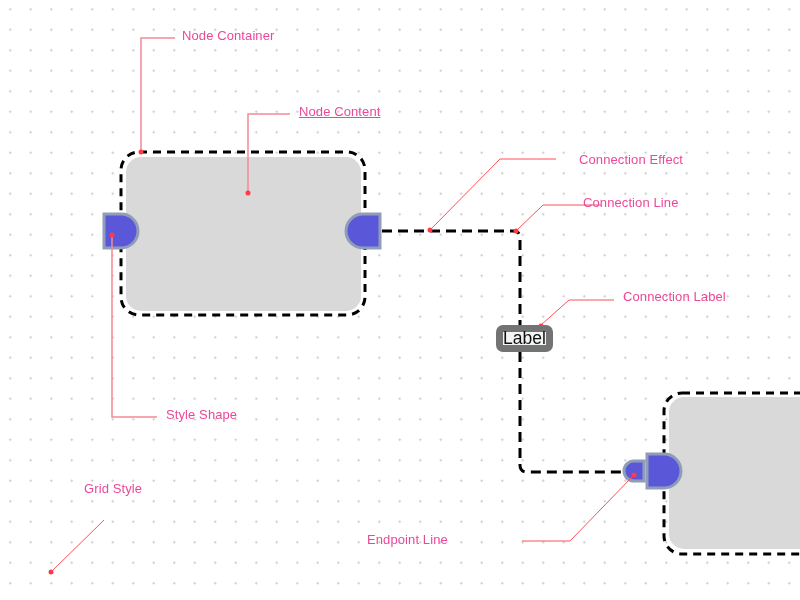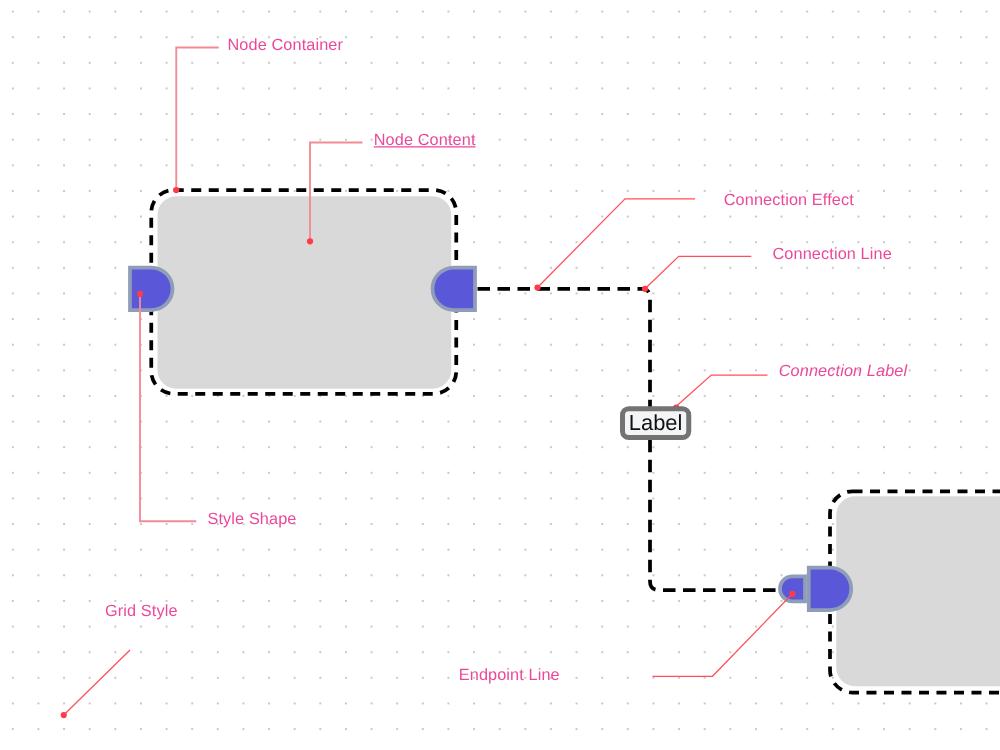--- a/index.html
+++ b/index.html
@@ -11,21 +11,21 @@
     background-position: 0px -1px;
     font-family: "Liberation Sans", "DejaVu Sans", sans-serif;
   }
   svg.layer { position:absolute; left:0; top:0; width:800px; height:600px; }
   .ann-text {
     position:absolute; font-size:13px; color:#ec4899; white-space:nowrap;
     line-height:1; letter-spacing:0.1px;
   }
   .conn-label {
     position:absolute; left:496px; top:325px; width:57px; height:27px;
-    background:#f3f4f6; border:4px solid #737373; border-radius:7px;
+    background:#f3f4f6; border:7px solid #737373; border-radius:7px;
     box-sizing:border-box; font-size:17.5px; color:#111;
     display:flex; align-items:center; justify-content:center;
   }
 </style>
 </head>
 <body>
 
 <svg class="layer" viewBox="0 0 800 600">
 
   <g>
@@ -67,17 +67,17 @@
     <circle cx="51" cy="572" r="2.5"></circle>
     <circle cx="634" cy="475" r="2.5"></circle>
   </g>
 </svg>
 
 <div class="conn-label">Label</div>
 
 <div class="ann-text" style="left:182px;top:29px;">Node Container</div>
 <div class="ann-text" style="left:299px;top:105px;text-decoration:underline;">Node Content</div>
 <div class="ann-text" style="left:563px;top:153px;margin-left:16px;">Connection Effect</div>
-<div class="ann-text" style="left:618px;top:196px;">Connection Line</div>
-<div class="ann-text" style="left:623px;top:290px;font-style:italic;">Connection Label</div>
+<div class="ann-text" style="left:583px;top:196px;">Connection Line</div>
+<div class="ann-text" style="left:623px;top:290px;">Connection Label</div>
 <div class="ann-text" style="left:166px;top:408px;">Style Shape</div>
 <div class="ann-text" style="left:84px;top:482px;">Grid Style</div>
 <div class="ann-text" style="left:367px;top:533px;">Endpoint Line</div>
 
 </body></html>

